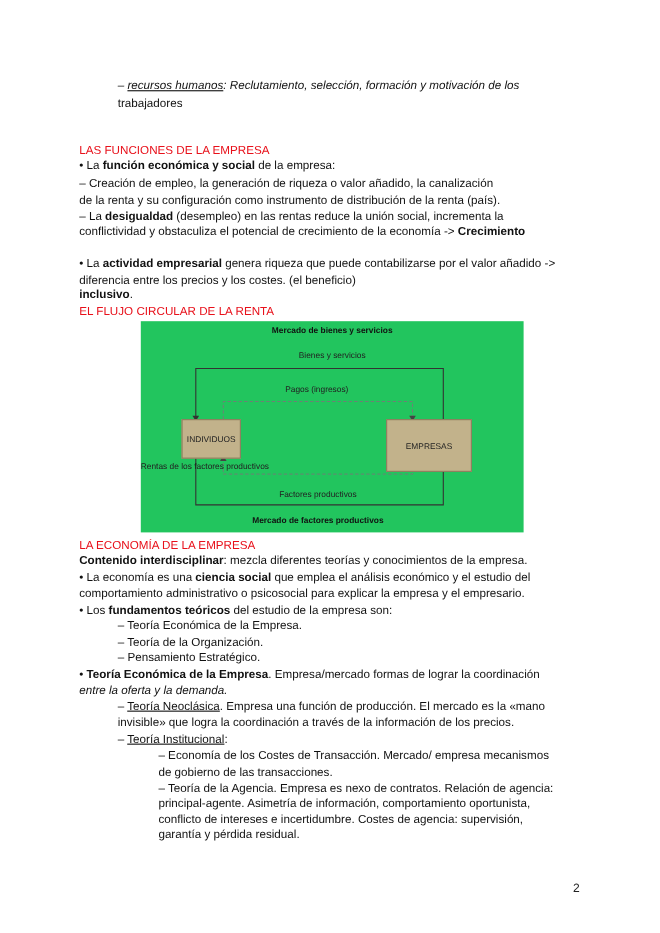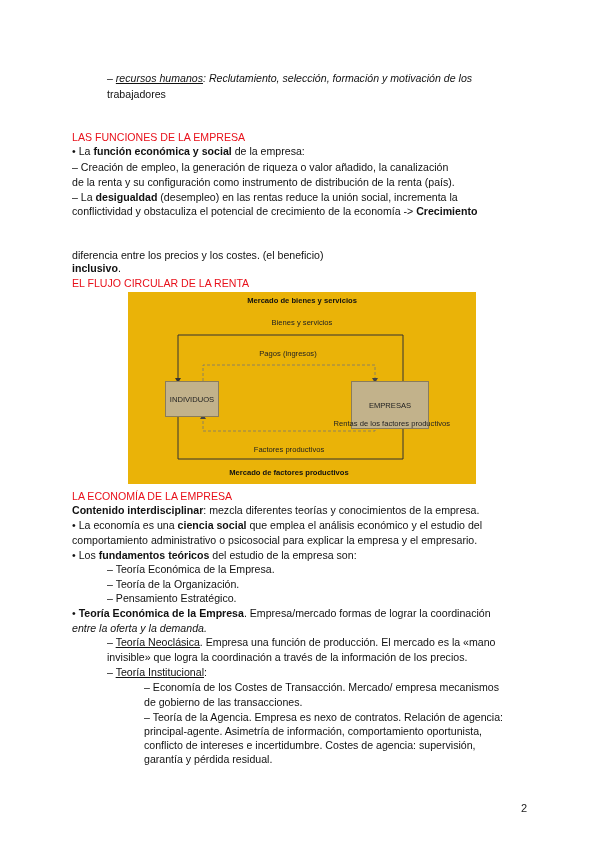--- a/index.html
+++ b/index.html
@@ -3,21 +3,21 @@
 <meta charset="utf-8">
 <style>
   html, body { margin:0; padding:0; background:#ffffff; }
   body { width:600px; height:848px; position:relative; overflow:hidden;
          font-family:"Liberation Sans", sans-serif; font-size:10.6px; color:#111; }
   .page { position:absolute; left:0; top:0; width:600px; height:848px; }
   .line { position:absolute; white-space:nowrap; line-height:13px; }
   .red { color:#e8101a; }
   .u { text-decoration:underline; }
   b { font-weight:bold; }
-  .diagram { position:absolute; left:128px; top:292px; width:348px; height:192px; background:#eab308; }
+  .diagram { position:absolute; left:128px; top:292px; width:348px; height:192px; background:#22c55e; }
   .dtext { position:absolute; font-size:7.6px; color:#222; white-space:nowrap; }
   .dtitle { font-weight:bold; color:#111; }
   .box { position:absolute; background:#c2b28b; border:1px solid #8a7c5b; box-sizing:border-box;
          display:flex; align-items:center; justify-content:center; font-size:7.6px; color:#222; }
   .pnum { position:absolute; left:521px; top:802px; font-size:11px; color:#222; }
 </style>
 </head>
 <body>
 
 <div class="page">
@@ -27,20 +27,21 @@
   </div>
   <div class="line" style="left:107px;top:88px;">trabajadores</div>
 
   <div class="line red" style="left:72px;top:131px;">LAS FUNCIONES DE LA EMPRESA</div>
   <div class="line" style="left:72px;top:145px;"><span>• La </span><b>función económica y social</b><span> de la empresa:</span></div>
   <div class="line" style="left:72px;top:161px;">– Creación de empleo, la generación de riqueza o valor añadido, la canalización</div>
   <div class="line" style="left:72px;top:176px;">de la renta y su configuración como instrumento de distribución de la renta (país).</div>
   <div class="line" style="left:72px;top:191px;"><span>– La </span><b>desigualdad</b><span> (desempleo) en las rentas reduce la unión social, incrementa la</span></div>
   <div class="line" style="left:72px;top:205px;"><span>conflictividad y obstaculiza el potencial de crecimiento de la economía -&gt; </span><b>Crecimiento</b></div>
   <div class="line" style="left:72px;top:219px;margin-top:43px;"><b>inclusivo</b><span>.</span></div>
+  <div class="line" style="left:72px;top:234px;"><span>• La </span><b>actividad empresarial</b><span> genera riqueza que puede contabilizarse por el valor añadido -&gt;</span></div>
   <div class="line" style="left:72px;top:249px;">diferencia entre los precios y los costes. (el beneficio)</div>
 
   <div class="line red" style="left:72px;top:277px;">EL FLUJO CIRCULAR DE LA RENTA</div>
 
   <div class="diagram">
     <svg width="348" height="192" style="position:absolute;left:0;top:0;">
 
       <polyline points="50,89 50,43 275,43 275,89" fill="none" stroke="#333" stroke-width="1"></polyline>
       <polygon points="47,86 53,86 50,91" fill="#333"></polygon>
       <polyline points="50,124 50,167 275,167 275,124" fill="none" stroke="#333" stroke-width="1"></polyline>
@@ -49,21 +50,21 @@
       <polyline points="75,89 75,73 247,73 247,89" fill="none" stroke="#777" stroke-width="0.8" stroke-dasharray="3,2"></polyline>
       <polygon points="244,86 250,86 247,91" fill="#444"></polygon>
       <polyline points="75,124 75,139 247,139 247,124" fill="none" stroke="#777" stroke-width="0.8" stroke-dasharray="3,2"></polyline>
       <polygon points="72,127 78,127 75,122" fill="#444"></polygon>
     </svg>
     <div class="dtext dtitle" style="left:0;width:348px;text-align:center;top:4px;">Mercado de bienes y servicios</div>
     <div class="dtext" style="left:0;width:348px;text-align:center;top:26px;">Bienes y servicios</div>
     <div class="dtext" style="left:0;width:320px;text-align:center;top:57px;">Pagos (ingresos)</div>
     <div class="box" style="left:37px;top:89px;width:54px;height:36px;">INDIVIDUOS</div>
     <div class="box" style="left:211px;top:89px;width:78px;height:48px;margin-left:12px;">EMPRESAS</div>
-    <div class="dtext" style="left:0;width:322px;text-align:right;top:127px;">Rentas de los factores productivos</div>
+    <div class="dtext" style="left:0;width:322px;text-align:left;top:127px;">Rentas de los factores productivos</div>
     <div class="dtext" style="left:0;width:322px;text-align:center;top:153px;">Factores productivos</div>
     <div class="dtext dtitle" style="left:0;width:322px;text-align:center;top:176px;">Mercado de factores productivos</div>
   </div>
 
   <div class="line red" style="left:72px;top:490px;">LA ECONOMÍA DE LA EMPRESA</div>
   <div class="line" style="left:72px;top:504px;"><b>Contenido interdisciplinar</b><span>: mezcla diferentes teorías y conocimientos de la empresa.</span></div>
   <div class="line" style="left:72px;top:519px;"><span>• La economía es una </span><b>ciencia social</b><span> que emplea el análisis económico y el estudio del</span></div>
   <div class="line" style="left:72px;top:534px;">comportamiento administrativo o psicosocial para explicar la empresa y el empresario.</div>
   <div class="line" style="left:72px;top:549px;"><span>• Los </span><b>fundamentos teóricos</b><span> del estudio de la empresa son:</span></div>
   <div class="line" style="left:107px;top:563px;">– Teoría Económica de la Empresa.</div>

